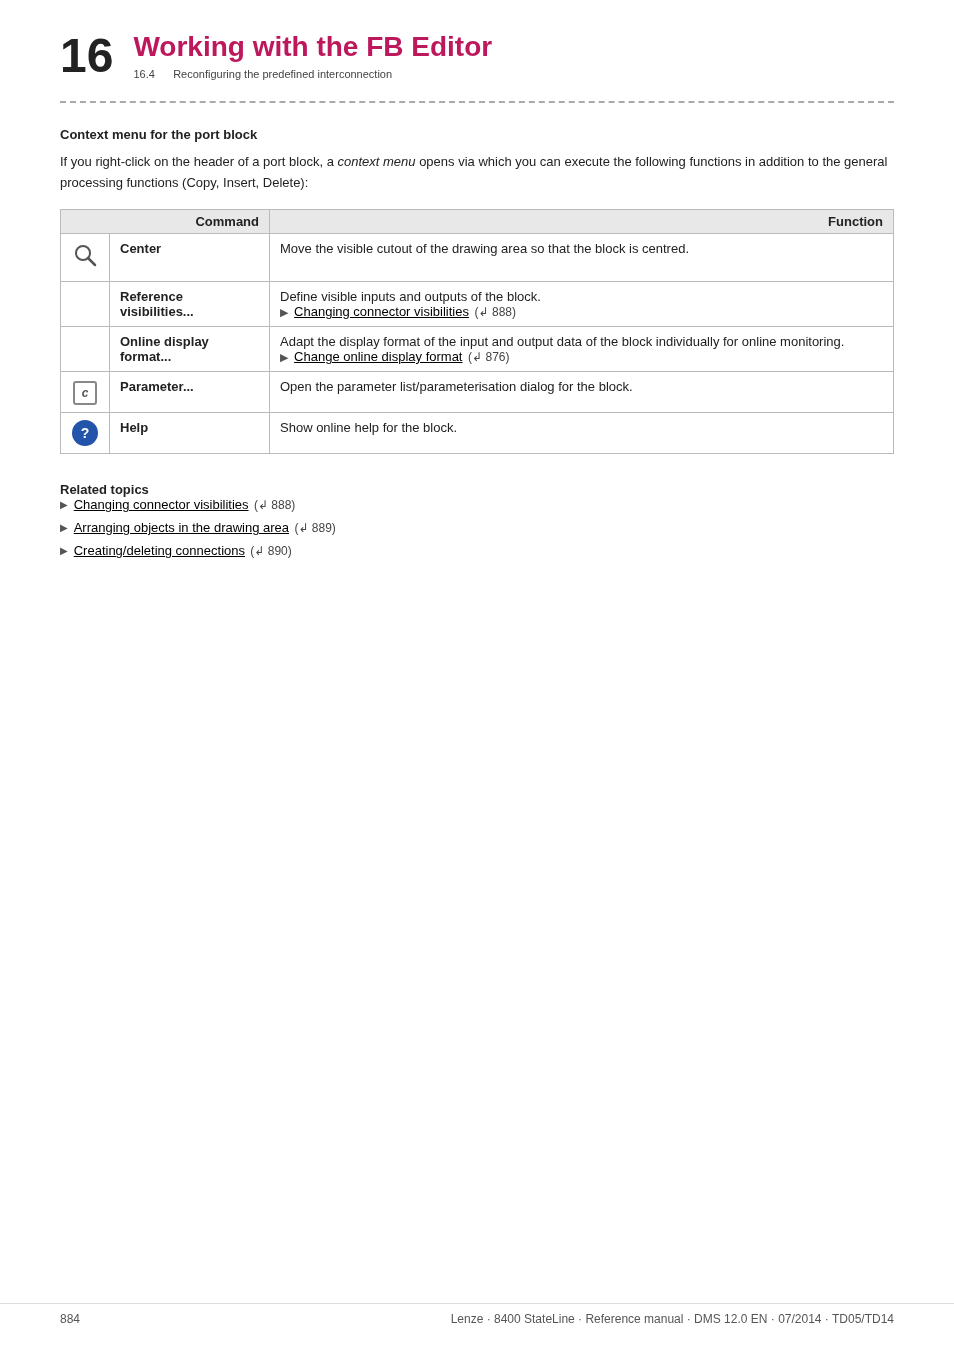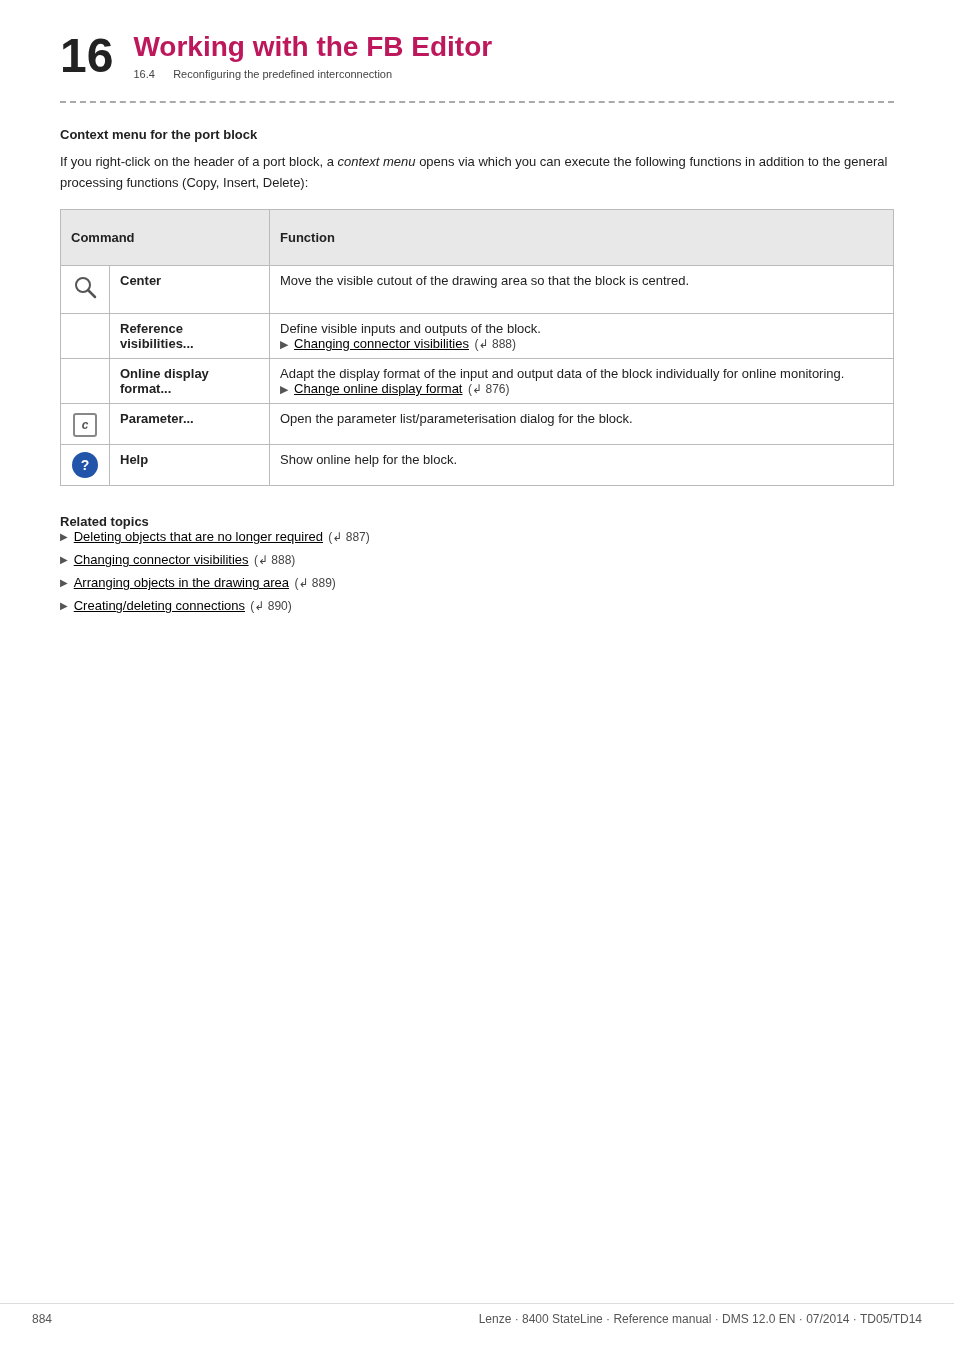--- a/index.html
+++ b/index.html
@@ -64,22 +64,22 @@
     
     .cmd-table {
       width: 100%;
       border-collapse: collapse;
       margin-bottom: 28px;
       font-size: 13px;
     }
     .cmd-table th {
       background: #e8e8e8;
       font-weight: bold;
-      text-align: left;
-      padding: 20px 10px;
+      text-align: right;
+      padding: 4px 10px;
       border: 1px solid #bbb;
       margin-top: 20px;
     }
     .cmd-table td {
       padding: 7px 10px;
       border: 1px solid #bbb;
       vertical-align: top;
     }
     .cmd-table tr td:first-child {
       width: 40px;
@@ -130,21 +130,21 @@
       margin-right: 6px;
       font-size: 10px;
     }
     .footer-bar {
       position: absolute;
       bottom: 24px;
       left: 0;
       right: 0;
       display: flex;
       justify-content: space-between;
-      padding: 0 32px;
+      padding: 0 60px;
       font-size: 12px;
       color: #555;
       border-top: 1px solid #ddd;
       padding-top: 8px;
     }
     .search-icon-svg {
       display: inline-block;
       width: 28px;
       height: 28px;
     }
@@ -257,24 +257,20 @@
         </td>
         <td><span class="bold">Help</span></td>
         <td>Show online help for the block.</td>
       </tr>
     </tbody>
   </table>
 
   <div>
     <div class="related-topics-heading">Related topics</div>
     <ul class="related-list">
-      <li>
-        <a class="link">Deleting objects that are no longer required</a>
-        <span class="page-ref">&nbsp;(↲ 887)</span>
-      </li>
       <li>
         <a class="link">Changing connector visibilities</a>
         <span class="page-ref">&nbsp;(↲ 888)</span>
       </li>
       <li>
         <a class="link">Arranging objects in the drawing area</a>
         <span class="page-ref">&nbsp;(↲ 889)</span>
       </li>
       <li>
         <a class="link">Creating/deleting connections</a>

